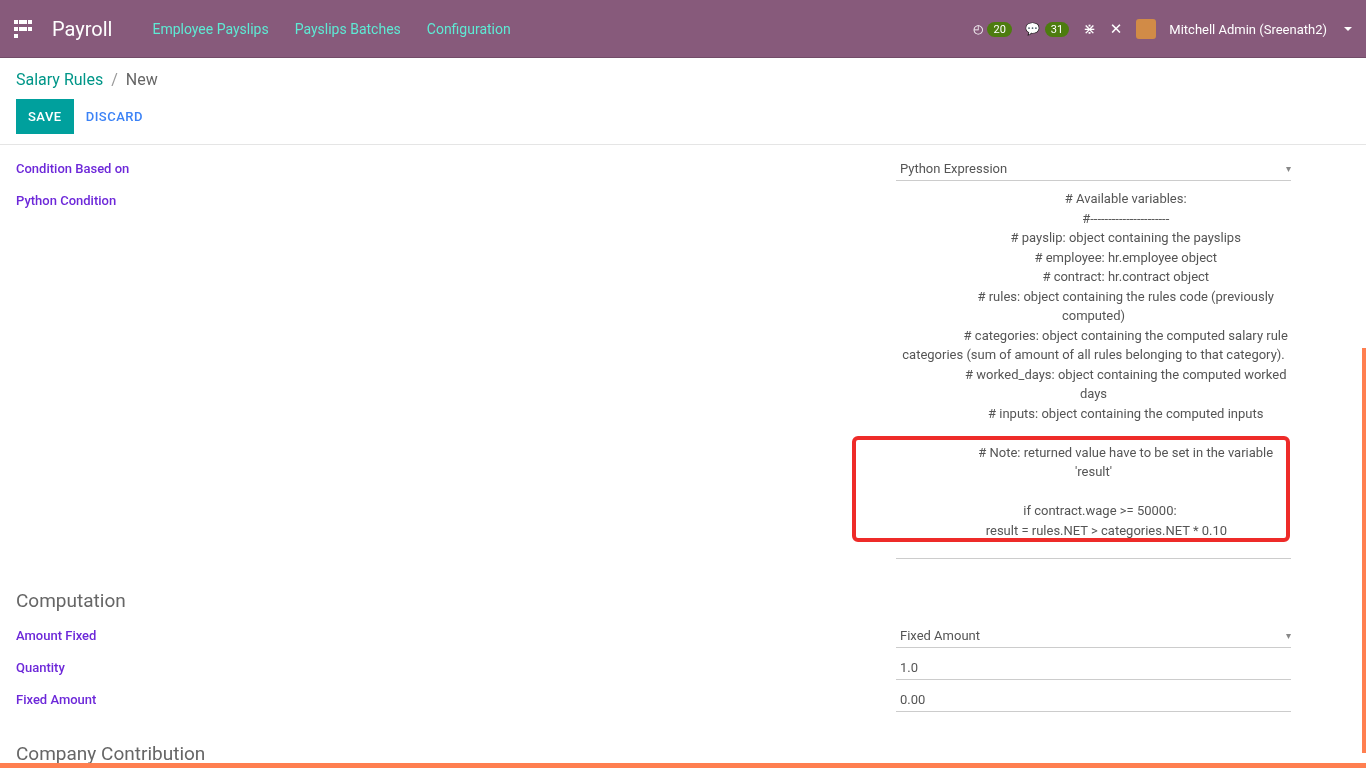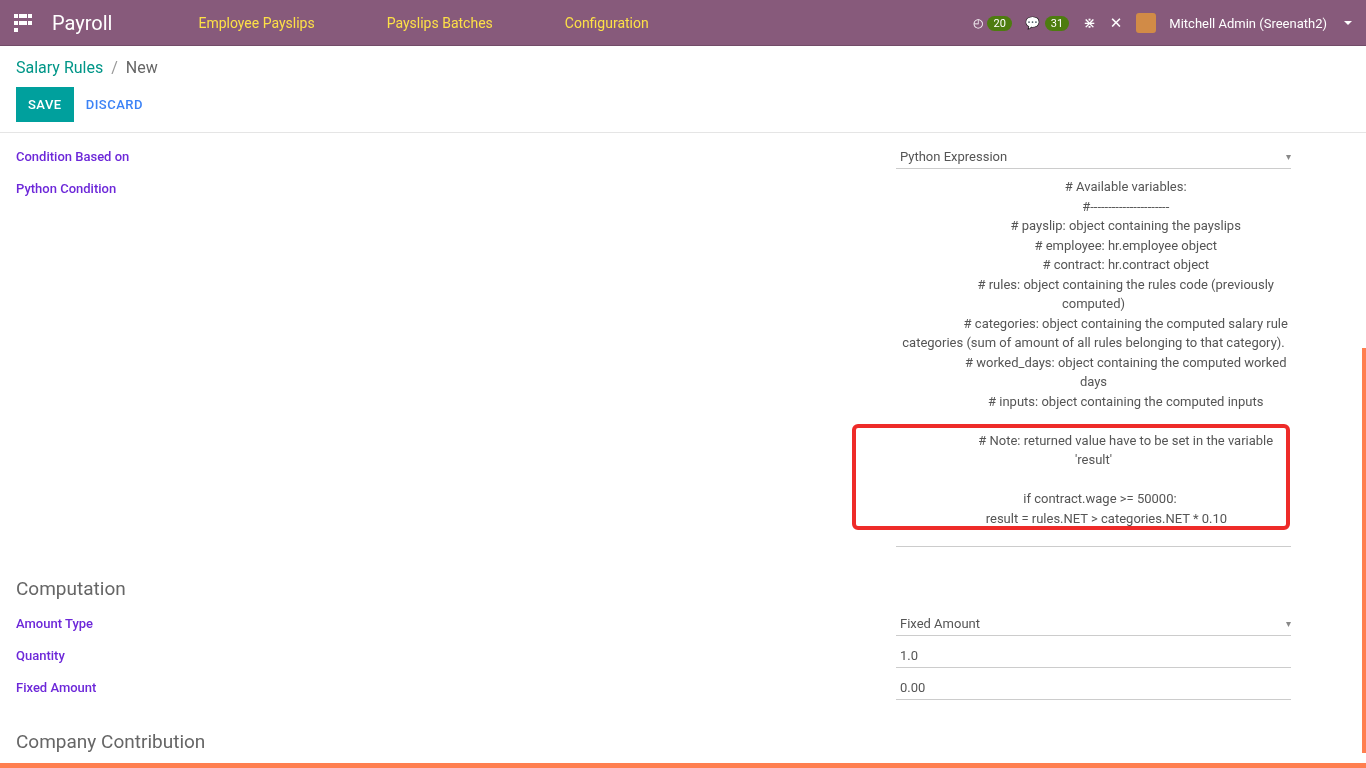--- a/index.html
+++ b/index.html
@@ -1,26 +1,26 @@
 <!DOCTYPE html>
 <html><head>
 <meta charset="utf-8">
 <style>
 * { margin:0; padding:0; box-sizing:border-box; font-family:"Roboto","Helvetica Neue",Arial,sans-serif; }
 html,body{height:100%;width:1366px;overflow:hidden;background:#fff;}
 body{display:flex;flex-direction:column;}
 
 
-.navbar{height:46px;background:#875a7b;color:#fff;display:flex;align-items:center;
+.navbar{height:58px;background:#875a7b;color:#fff;display:flex;align-items:center;
   padding:0 14px;font-size:14px;box-shadow:inset 0 -1px rgba(0,0,0,.15);}
 .navbar .apps-icon{width:18px;height:18px;margin-right:20px;display:inline-flex;flex-wrap:wrap;
   justify-content:space-between;align-content:space-between;}
 .navbar .apps-icon span{width:4px;height:4px;background:#fff;}
 .navbar .brand{font-size:20px;font-weight:400;margin-right:40px;}
-.navbar .menu-item{margin-right:26px;color:#fde047;cursor:pointer;margin-left:46px;}
+.navbar .menu-item{margin-right:26px;color:#5eead4;cursor:pointer;}
 .navbar .spacer{flex:1;}
 .navbar .pill{display:inline-flex;align-items:center;font-size:12px;margin-right:14px;cursor:pointer;}
 .navbar .pill .badge{background:#4d7c0f;border-radius:10px;padding:1px 6px;font-size:11px;margin-left:4px;}
 .navbar .icon-btn{margin-right:14px;cursor:pointer;font-size:15px;}
 .navbar .user{display:flex;align-items:center;cursor:pointer;font-size:13px;gap:13px;}
 .navbar .avatar{width:20px;height:20px;border-radius:3px;background:#d18b47;}
 .caret{width:0;height:0;border-left:4px solid transparent;border-right:4px solid transparent;
   border-top:4px solid #fff;margin-left:4px;}
 
 
@@ -143,21 +143,21 @@
     if contract.wage &gt;= 50000:
         result = rules.NET &gt; categories.NET * 0.10</div>
     </div>
   </div>
 
   <div class="highlight" style="left:852px; top:291px; width:438px; height:106px;"></div>
 
   <h2 class="section">Computation</h2>
 
   <div class="row">
-    <div class="label">Amount Type</div>
+    <div class="label">Amount Fixed</div>
     <div class="field">
       <div class="select-field">
         <span>Fixed Amount</span>
         <span class="dd-caret">▾</span>
       </div>
     </div>
   </div>
 
   <div class="row">
     <div class="label">Quantity</div>

